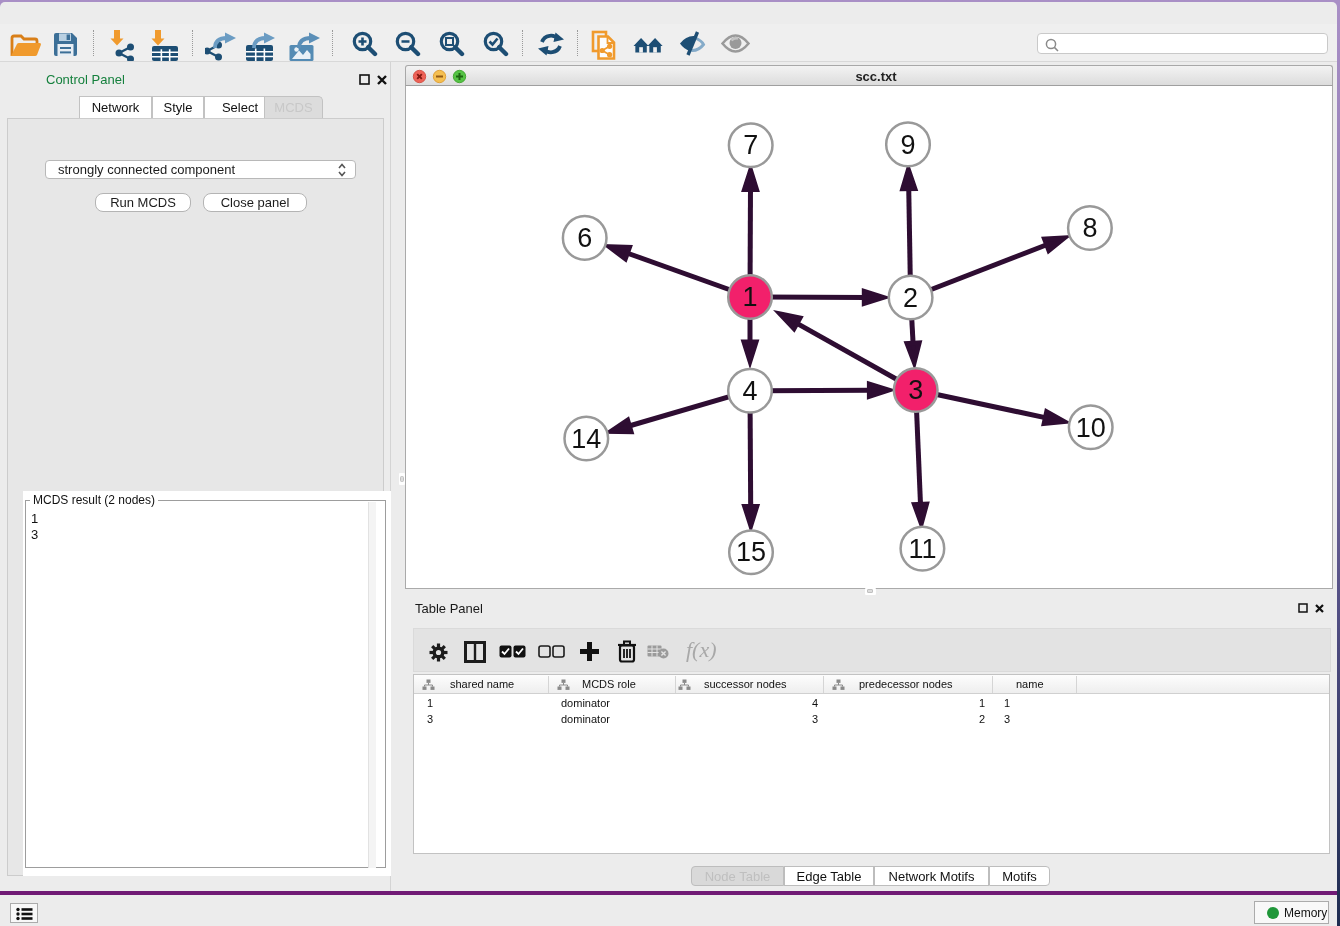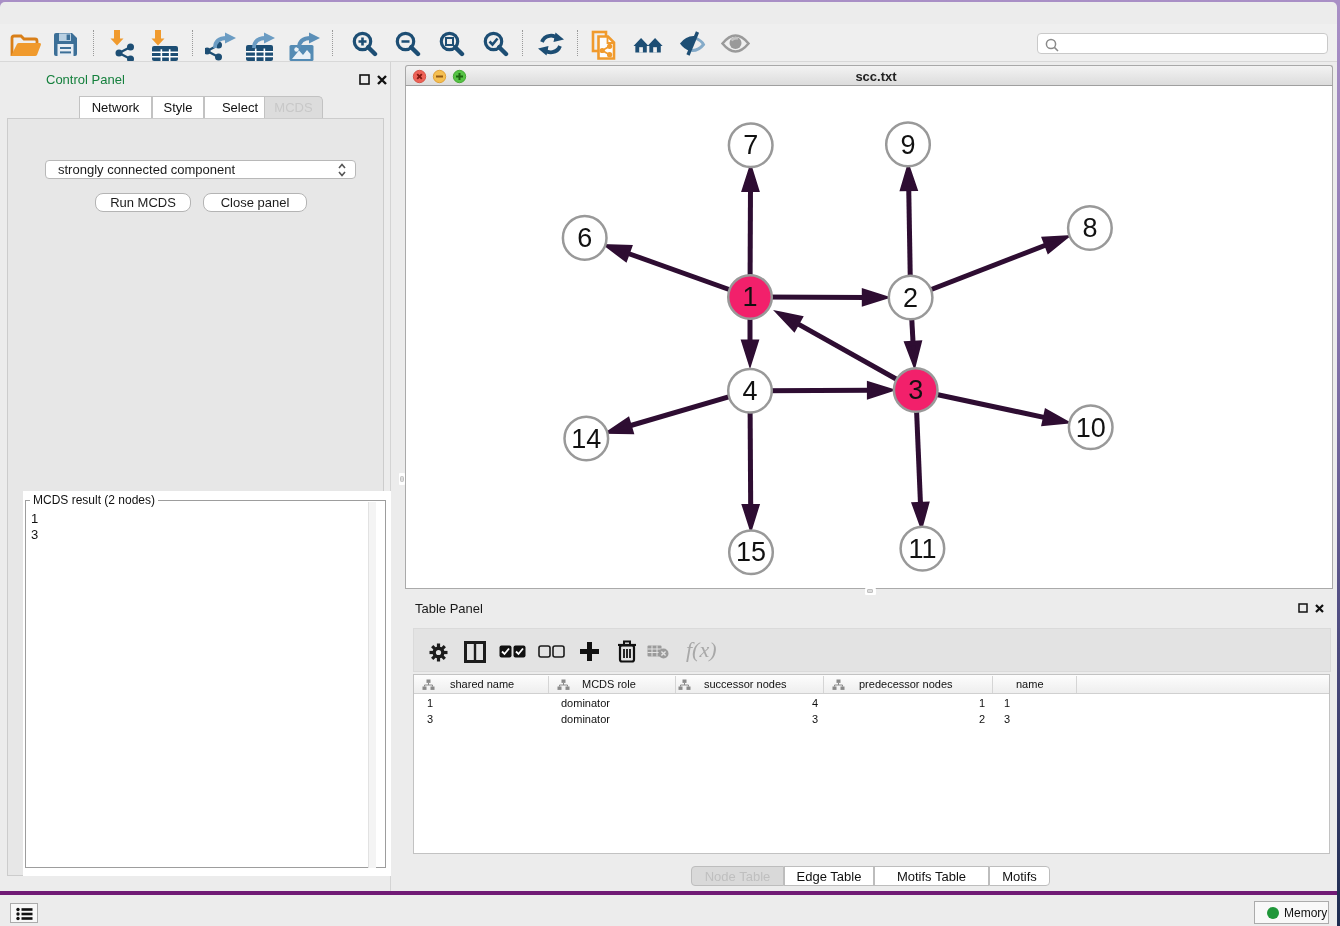--- a/index.html
+++ b/index.html
@@ -391,21 +391,21 @@
           <div style="position:absolute;left:13px;">3</div>
           <div style="position:absolute;left:147px;">dominator</div>
           <div style="position:absolute;left:264px;width:140px;text-align:right;">3</div>
           <div style="position:absolute;left:432px;width:139px;text-align:right;">2</div>
           <div style="position:absolute;left:590px;">3</div>
         </div>
     </div>
     <div class="btabs">
       <div class="btab" style="left:299px; width:93px; background:#d9d9d9; color:#bfbfbf; border-radius:4px 0 0 4px;">Node Table</div>
       <div class="btab" style="left:392px; width:90px;">Edge Table</div>
-      <div class="btab" style="left:482px; width:115px;">Motifs Table</div>
+      <div class="btab" style="left:482px; width:115px;">Network Motifs</div>
       <div class="btab" style="left:597px; width:61px; border-radius:0 4px 4px 0;">Motifs</div>
     </div>
   </div>
   <div style="position:absolute;left:399px;top:471px;width:6px;height:12px;background:#fff;border-radius:1px;">
       <div style="position:absolute;left:0.5px;top:2.5px;width:4px;height:6px;background:#ddd;border:0.5px solid #c0c0c0;border-radius:1.5px;"></div>
     </div>
     <div style="position:absolute;left:865px;top:586px;width:11px;height:7px;background:#fff;border-radius:1px;">
       <div style="position:absolute;left:2px;top:1px;width:6px;height:4px;background:#ddd;border:0.5px solid #c0c0c0;border-radius:1px;"></div>
     </div>
   <div id="statusbar">

